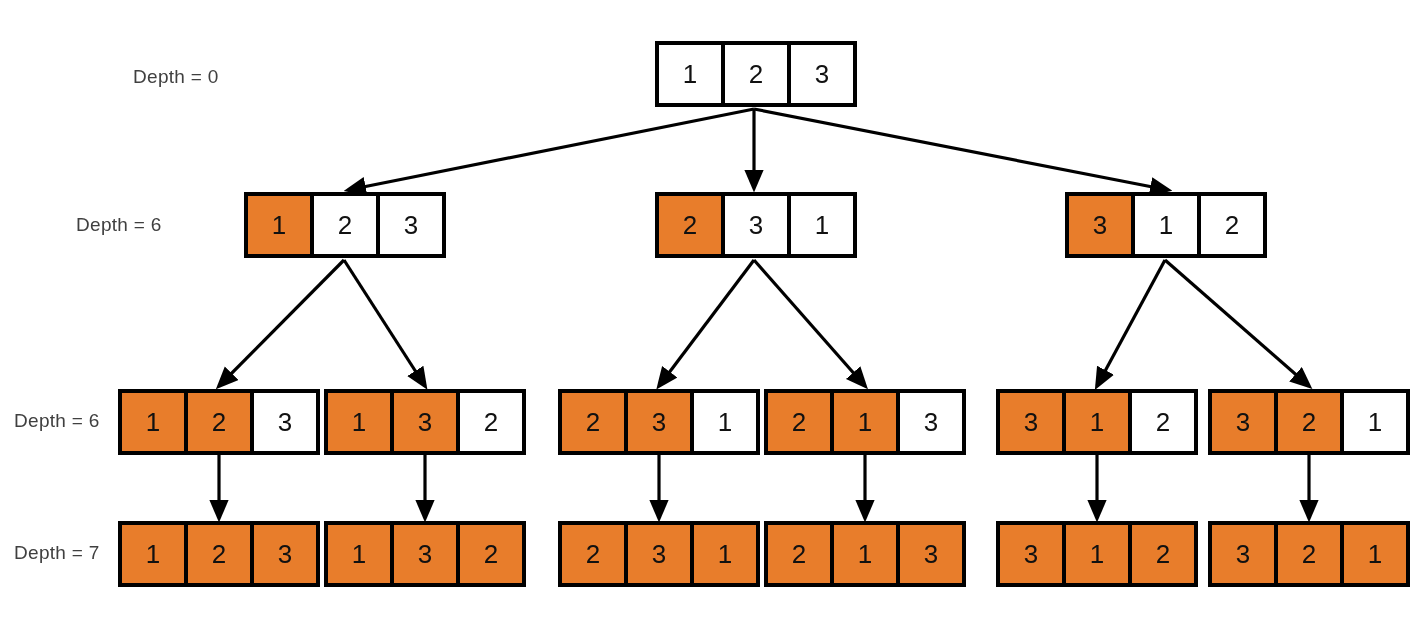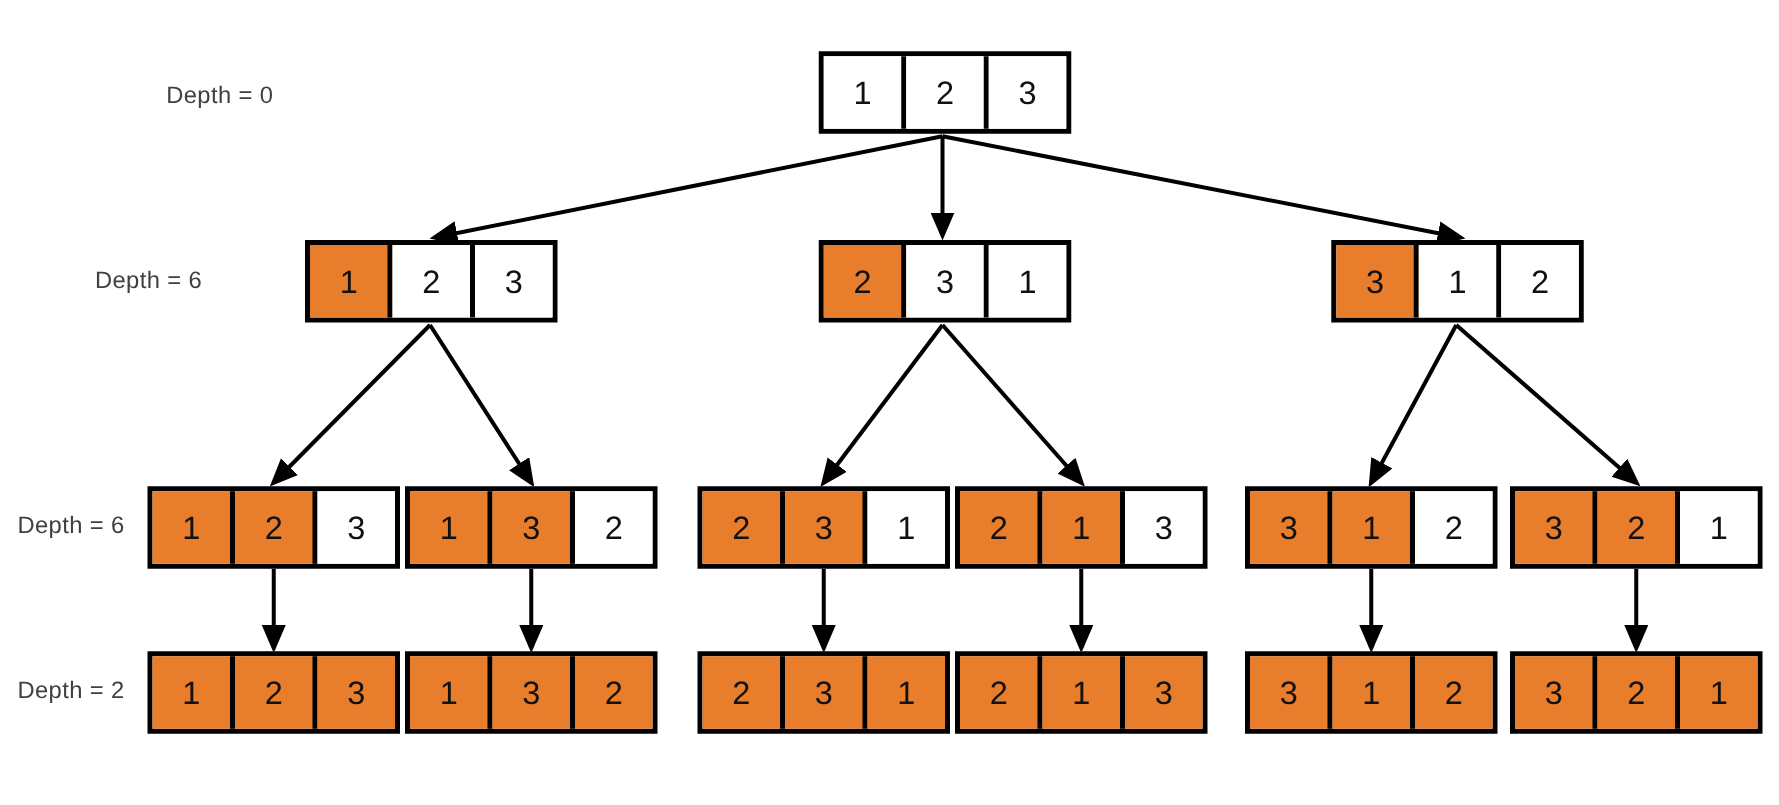--- a/index.html
+++ b/index.html
@@ -90,21 +90,21 @@
         <line x1="865" y1="455" x2="865" y2="518" stroke="#000000" stroke-width="3.2" marker-end="url(#arrowhead)"></line>
         <line x1="1097" y1="455" x2="1097" y2="518" stroke="#000000" stroke-width="3.2" marker-end="url(#arrowhead)"></line>
         <line x1="1309" y1="455" x2="1309" y2="518" stroke="#000000" stroke-width="3.2" marker-end="url(#arrowhead)"></line>
       </g>
   </svg>
 
   <div id="label-layer">
       <div class="depth-label" style="left: 133px; top: 66px;">Depth = 0</div>
       <div class="depth-label" style="left: 76px; top: 214px;">Depth = 6</div>
       <div class="depth-label" style="left: 14px; top: 410px;">Depth = 6</div>
-      <div class="depth-label" style="left: 14px; top: 542px;">Depth = 2</div>
+      <div class="depth-label" style="left: 14px; top: 542px;">Depth = 7</div>
     </div>
   <div id="node-layer">
       <div class="perm-node" style="left: 655px; top: 41px;">
         <div class="perm-cell">1</div>
         <div class="perm-cell">2</div>
         <div class="perm-cell">3</div>
       </div>
       <div class="perm-node" style="left: 244px; top: 192px;">
         <div class="perm-cell fixed" style="background: rgb(232, 125, 43);">1</div>
         <div class="perm-cell">2</div>

